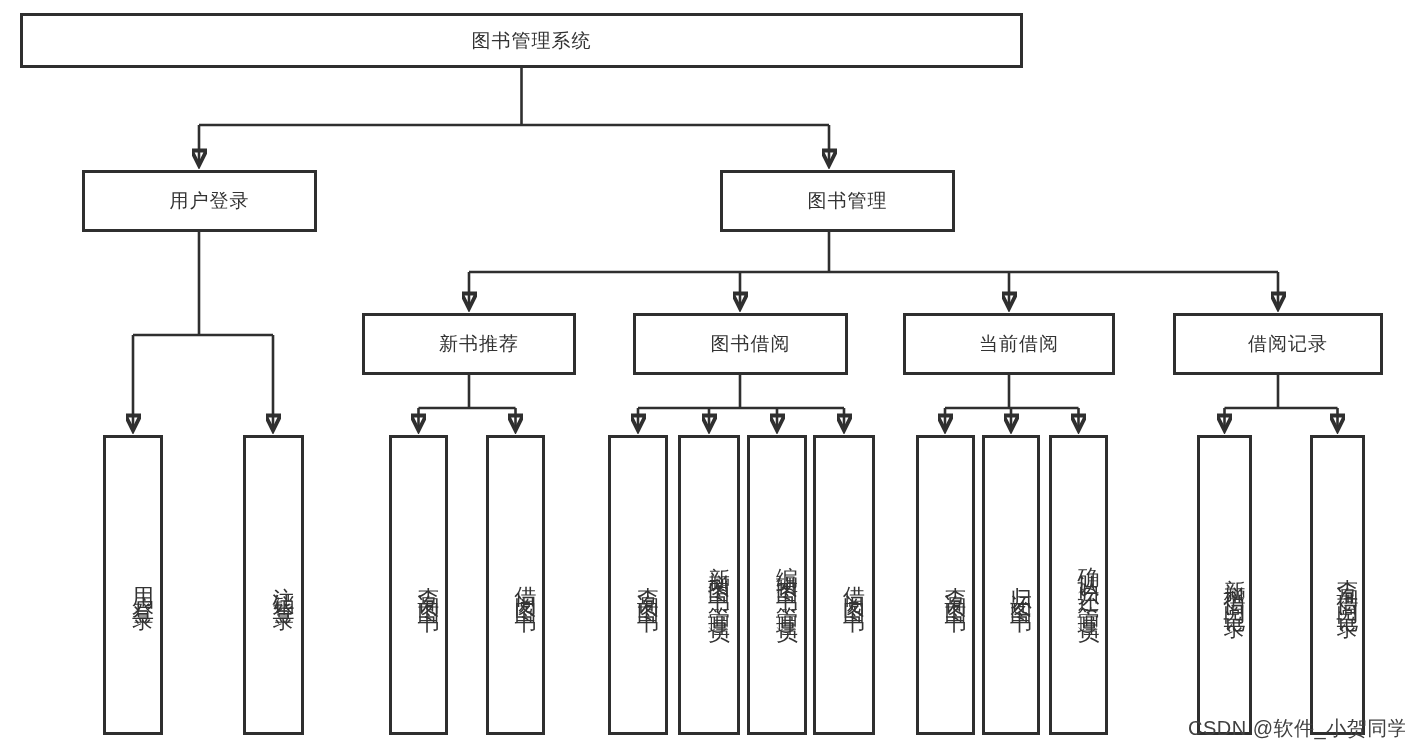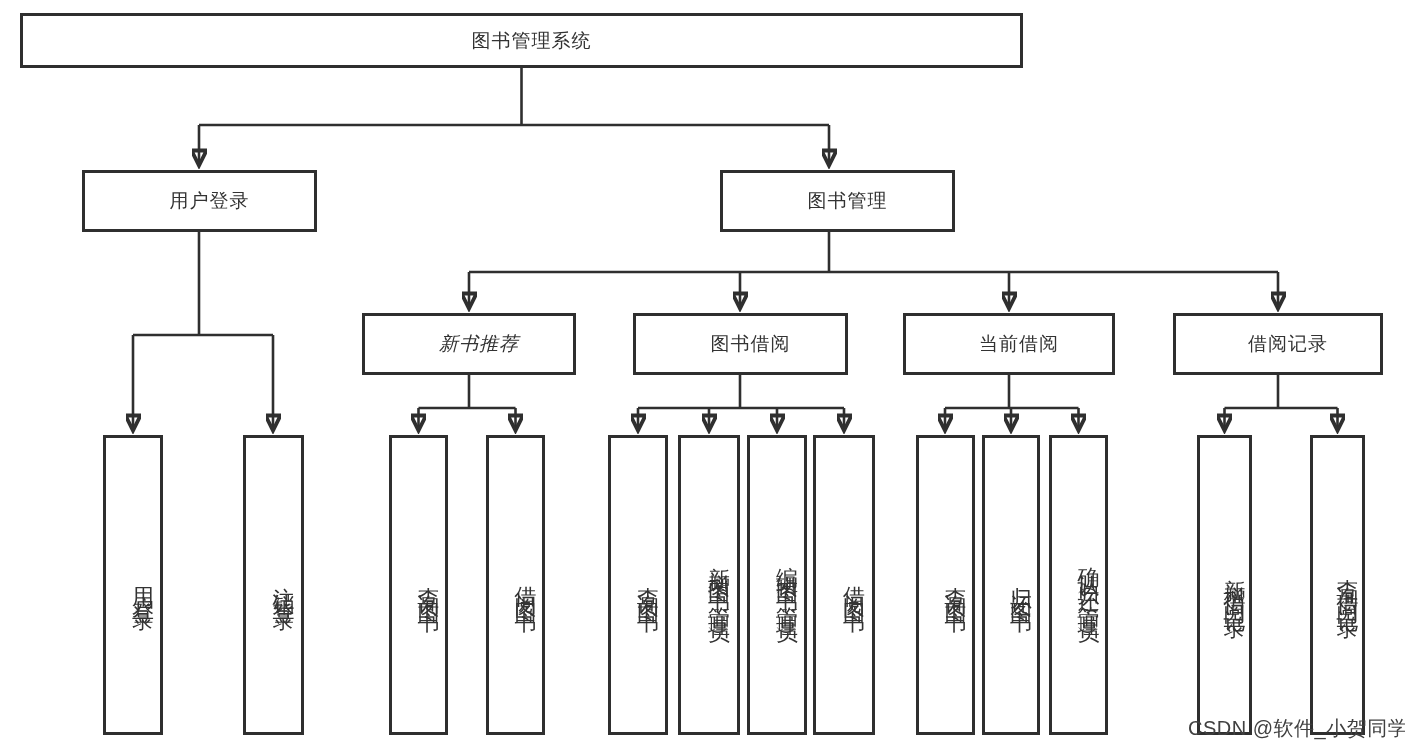--- a/index.html
+++ b/index.html
@@ -29,21 +29,21 @@
     font-size:22px;
     letter-spacing:8px;
     line-height:1;
     white-space:nowrap;
   }
 
   
   #n-root            { left:20px;   top:13px;  width:1003px; height:55px; }
   #n-user-login      { left:82px;   top:170px; width:235px;  height:62px; }
   #n-book-mgmt       { left:712px;  top:170px; width:235px;  height:62px;margin-left:8px; }
-  #n-new-book-rec    { left:362px;  top:313px; width:214px;  height:62px;font-style:italic; }
+  #n-new-book-rec    { left:362px;  top:313px; width:214px;  height:62px; }
   #n-book-borrow     { left:633px;  top:313px; width:215px;  height:62px; }
   #n-current-borrow  { left:903px;  top:313px; width:212px;  height:62px; }
   #n-borrow-record   { left:1173px; top:313px; width:210px;  height:62px; }
 
   .leaf { top:435px; height:300px; }
   #l-user-login      { left:103px;  width:60px; }
   #l-logout          { left:243px;  width:61px; }
   #l-rec-query       { left:389px;  width:59px; }
   #l-rec-borrow      { left:486px;  width:59px; }
   #l-bb-query        { left:608px;  width:60px; }

